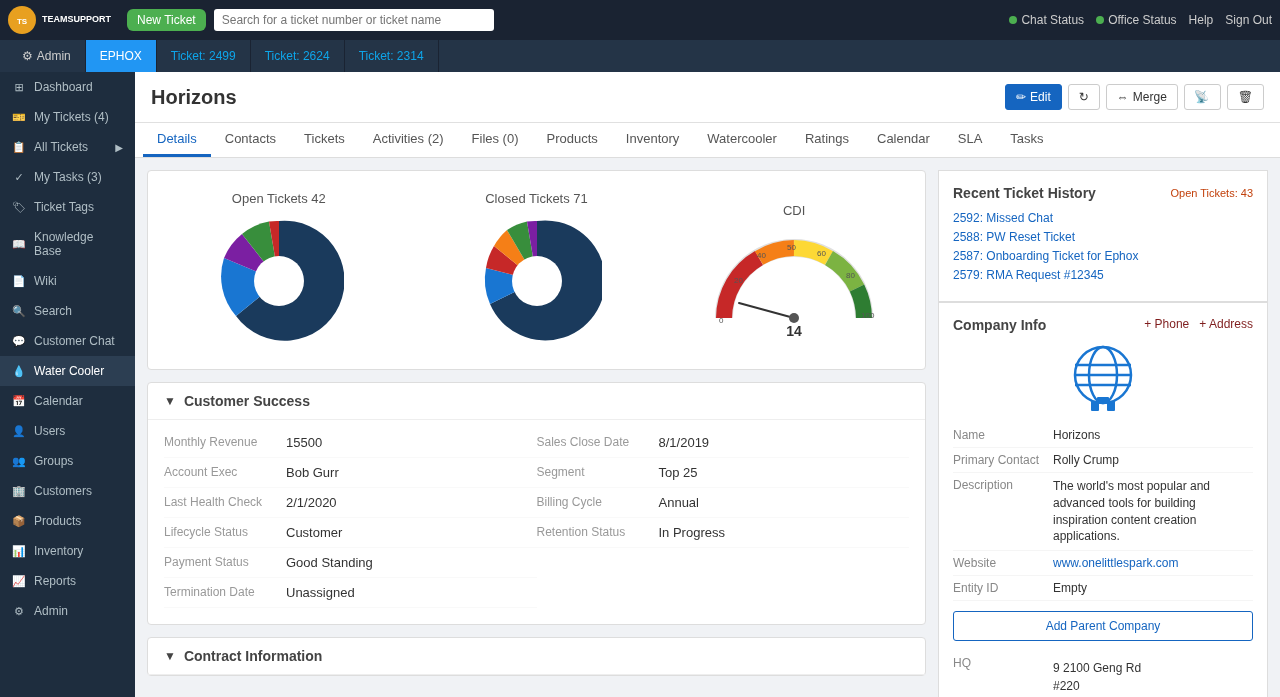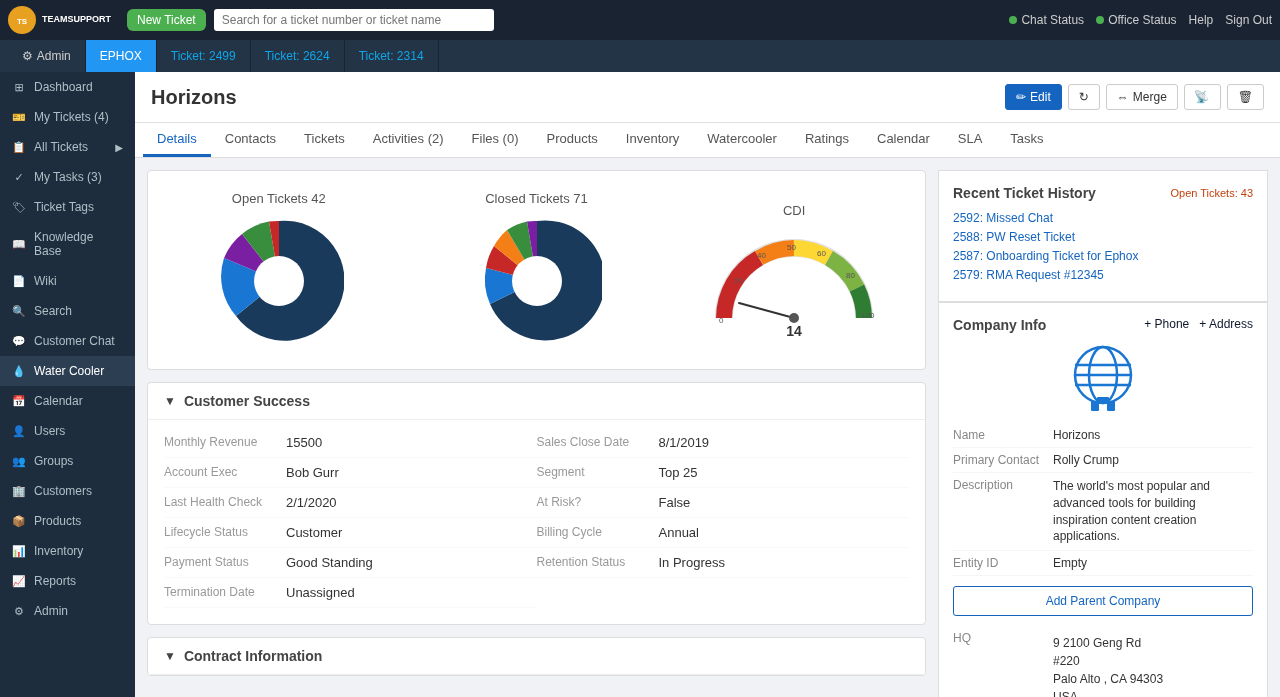--- a/index.html
+++ b/index.html
@@ -76,21 +76,21 @@
 
     
     .right-card { background: white; border: 1px solid #ddd; border-radius: 0; padding: 14px; }
     .right-header { display: flex; justify-content: space-between; align-items: center; margin-bottom: 10px; }
     .right-title { font-size: 14px; font-weight: 600; color: #444; }
     .open-tickets-count { font-size: 11px; color: #c2410c; }
     .ticket-link { display: block; color: #1565c0; font-size: 12px; margin-bottom: 5px; cursor: pointer; text-decoration: none; }
 
     .company-header { display: flex; justify-content: space-between; align-items: flex-start; }
     .company-actions { display: flex; gap: 10px; }
-    .company-action-link { color: #0f172a; font-size: 12px; cursor: pointer; }
+    .company-action-link { color: #7f1d1d; font-size: 12px; cursor: pointer; }
     .company-logo { width: 80px; height: 70px; margin: 10px auto; display: flex; align-items: center; justify-content: center; }
     .company-info-table { width: 100%; }
     .ci-row { display: flex; padding: 5px 0; border-bottom: 1px solid #f5f5f5; }
     .ci-label { color: #888; font-size: 12px; min-width: 100px; }
     .ci-value { font-size: 12px; color: #333; }
 
     .add-parent-btn { width: 100%; padding: 7px; border: 1px solid #1565c0; background: white; color: #1565c0; border-radius: 3px; font-size: 12px; cursor: pointer; margin-top: 10px; }
 
     .hq-section { margin-top: 10px; }
     .hq-value { font-size: 12px; color: #333; margin-top: 3px; line-height: 1.5; }
@@ -371,24 +371,20 @@
             <div class="cs-col">
               <div class="cs-row">
                 <span class="cs-label">Sales Close Date</span>
                 <span class="cs-value">8/1/2019</span>
               </div>
               <div class="cs-row">
                 <span class="cs-label">Segment</span>
                 <span class="cs-value">Top 25</span>
               </div>
               <div class="cs-row">
-                <span class="cs-label">At Risk?</span>
-                <span class="cs-value">False</span>
-              </div>
-              <div class="cs-row">
                 <span class="cs-label">Billing Cycle</span>
                 <span class="cs-value">Annual</span>
               </div>
               <div class="cs-row">
                 <span class="cs-label">Retention Status</span>
                 <span class="cs-value">In Progress</span>
               </div>
             </div>
           </div>
         </div>
@@ -448,20 +444,24 @@
             </div>
             <div class="ci-row">
               <span class="ci-label">Primary Contact</span>
               <span class="ci-value">Rolly Crump</span>
             </div>
             <div class="ci-row" style="align-items:flex-start;">
               <span class="ci-label">Description</span>
               <span class="ci-value" style="line-height:1.4;">The world's most popular and advanced tools for building inspiration content creation applications.</span>
             </div>
             <div class="ci-row">
+              <span class="ci-label">Website</span>
+              <span class="ci-value" style="color:#1565c0;cursor:pointer;">www.onelittlespark.com</span>
+            </div>
+            <div class="ci-row">
               <span class="ci-label">Entity ID</span>
               <span class="ci-value">Empty</span>
             </div>
           </div>
 
           <button class="add-parent-btn">Add Parent Company</button>
 
           <div class="hq-section">
             <div class="ci-row" style="align-items:flex-start;">
               <span class="ci-label">HQ</span>

